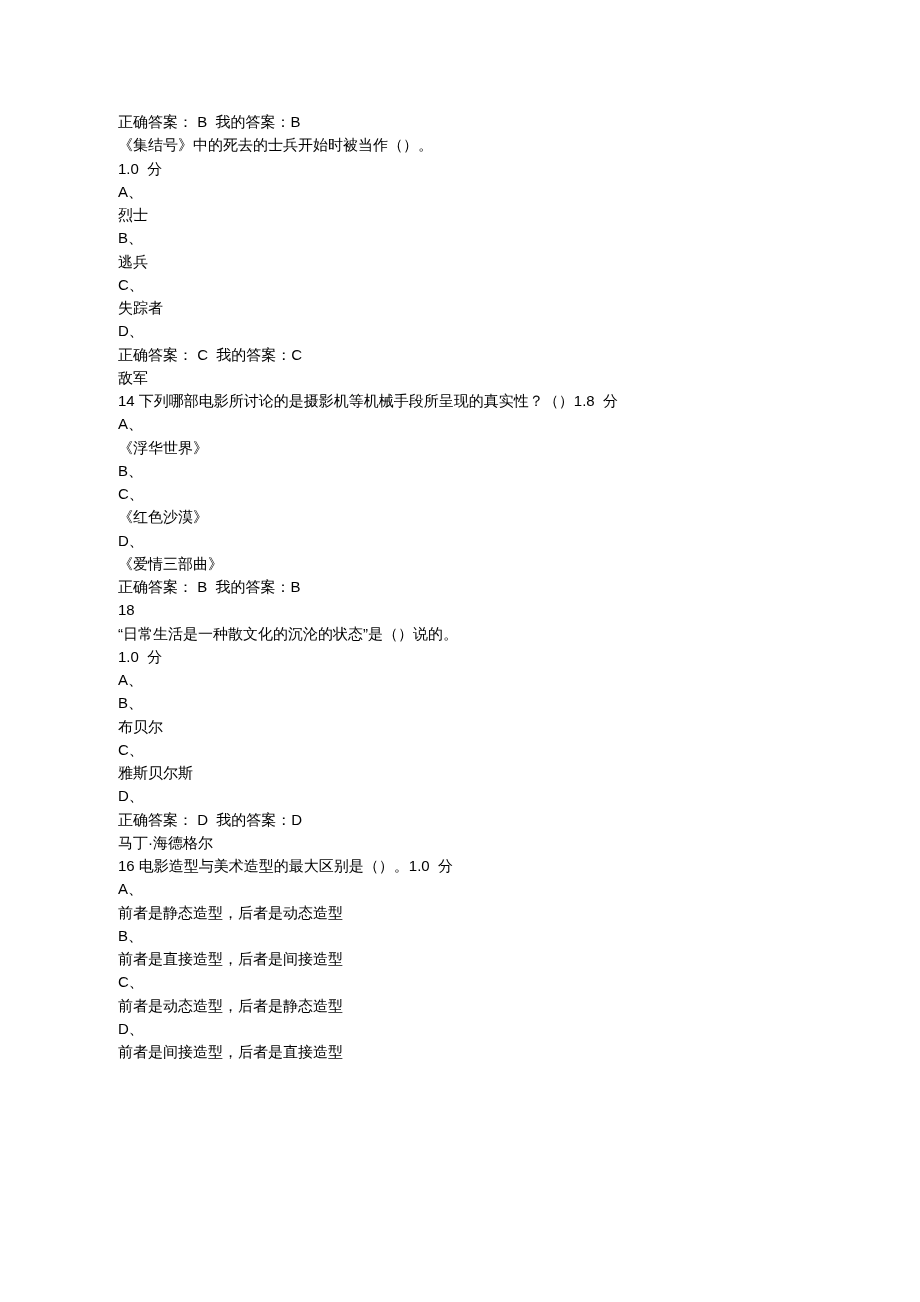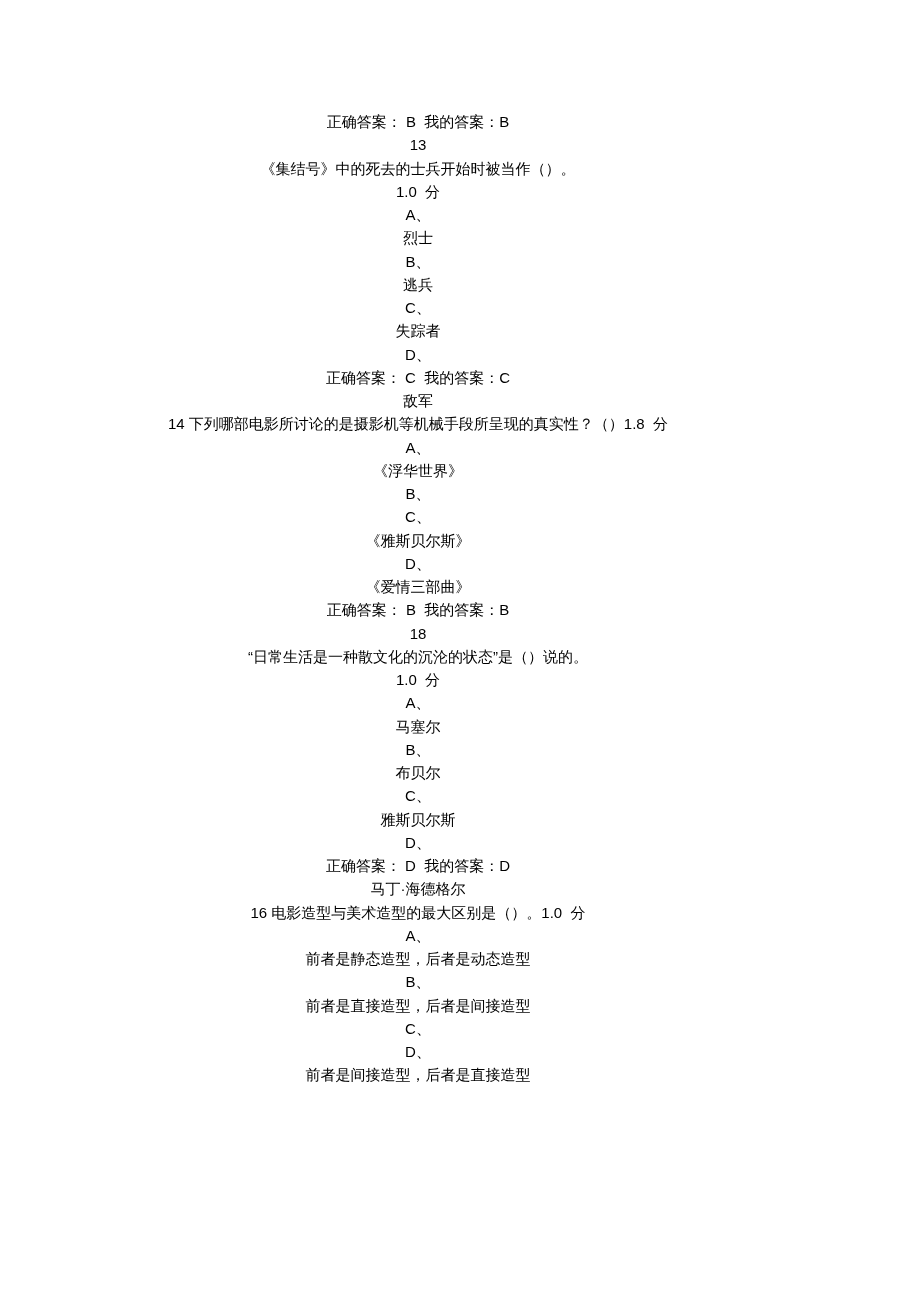--- a/index.html
+++ b/index.html
@@ -9,65 +9,63 @@
     font-family: "Microsoft YaHei", "SimSun", sans-serif;
     font-size: 15px;
     color: #000000;
     line-height: 1.55;
   }
   .page {
     width: 836px;
     min-height: 1302px;
     box-sizing: border-box;
     padding: 110px 118px 60px 118px;
-    text-align: center;
   }
   .line {
     white-space: pre-wrap;
   }
 </style>
 </head>
 <body>
 
 <div class="page">
   <div class="line">正确答案： B  我的答案：B</div>
-  <div class="line">13</div>
   <div class="line">《集结号》中的死去的士兵开始时被当作（）。</div>
   <div class="line">1.0  分</div>
   <div class="line">A、</div>
   <div class="line">烈士</div>
   <div class="line">B、</div>
   <div class="line">逃兵</div>
   <div class="line">C、</div>
   <div class="line">失踪者</div>
   <div class="line">D、</div>
   <div class="line">正确答案： C  我的答案：C</div>
   <div class="line">敌军</div>
   <div class="line">14 下列哪部电影所讨论的是摄影机等机械手段所呈现的真实性？（）1.8  分</div>
   <div class="line">A、</div>
   <div class="line">《浮华世界》</div>
   <div class="line">B、</div>
   <div class="line">C、</div>
-  <div class="line">《雅斯贝尔斯》</div>
+  <div class="line">《红色沙漠》</div>
   <div class="line">D、</div>
   <div class="line">《爱情三部曲》</div>
   <div class="line">正确答案： B  我的答案：B</div>
   <div class="line">18</div>
   <div class="line">“日常生活是一种散文化的沉沦的状态”是（）说的。</div>
   <div class="line">1.0  分</div>
   <div class="line">A、</div>
-  <div class="line">马塞尔</div>
   <div class="line">B、</div>
   <div class="line">布贝尔</div>
   <div class="line">C、</div>
   <div class="line">雅斯贝尔斯</div>
   <div class="line">D、</div>
   <div class="line">正确答案： D  我的答案：D</div>
   <div class="line">马丁·海德格尔</div>
   <div class="line">16 电影造型与美术造型的最大区别是（）。1.0  分</div>
   <div class="line">A、</div>
   <div class="line">前者是静态造型，后者是动态造型</div>
   <div class="line">B、</div>
   <div class="line">前者是直接造型，后者是间接造型</div>
   <div class="line">C、</div>
+  <div class="line">前者是动态造型，后者是静态造型</div>
   <div class="line">D、</div>
   <div class="line">前者是间接造型，后者是直接造型</div>
 </div>
 
 </body></html>

